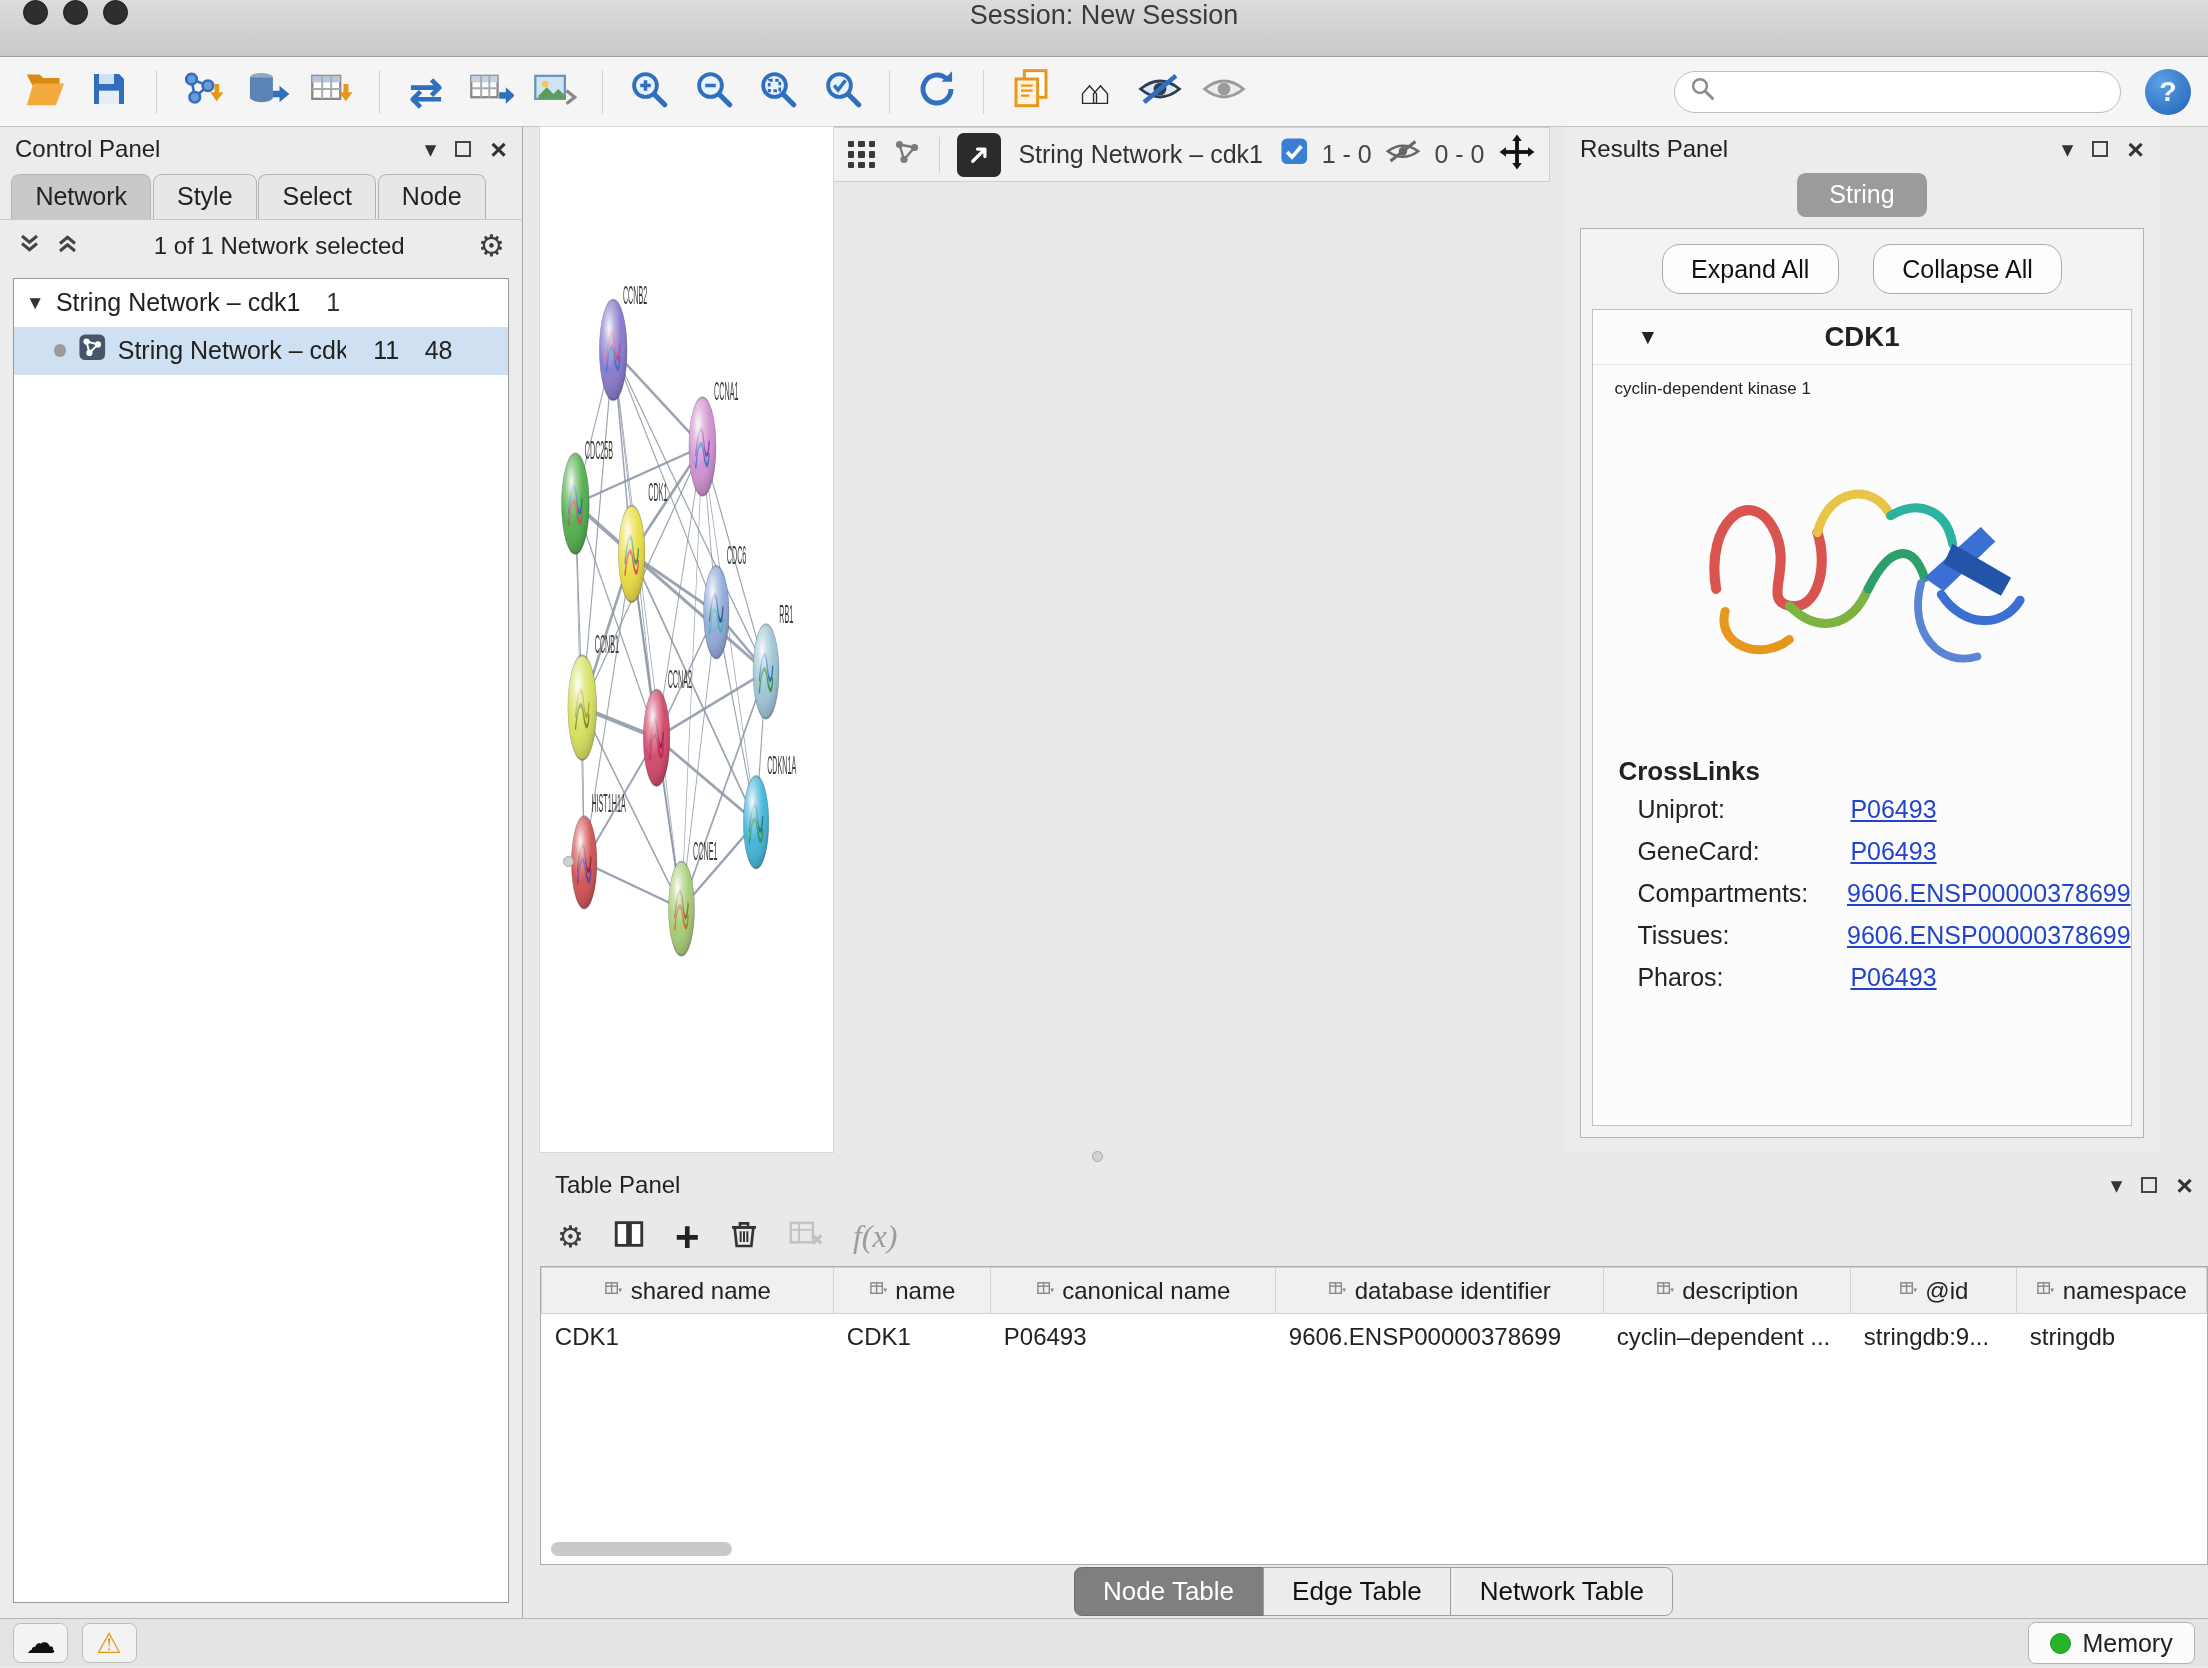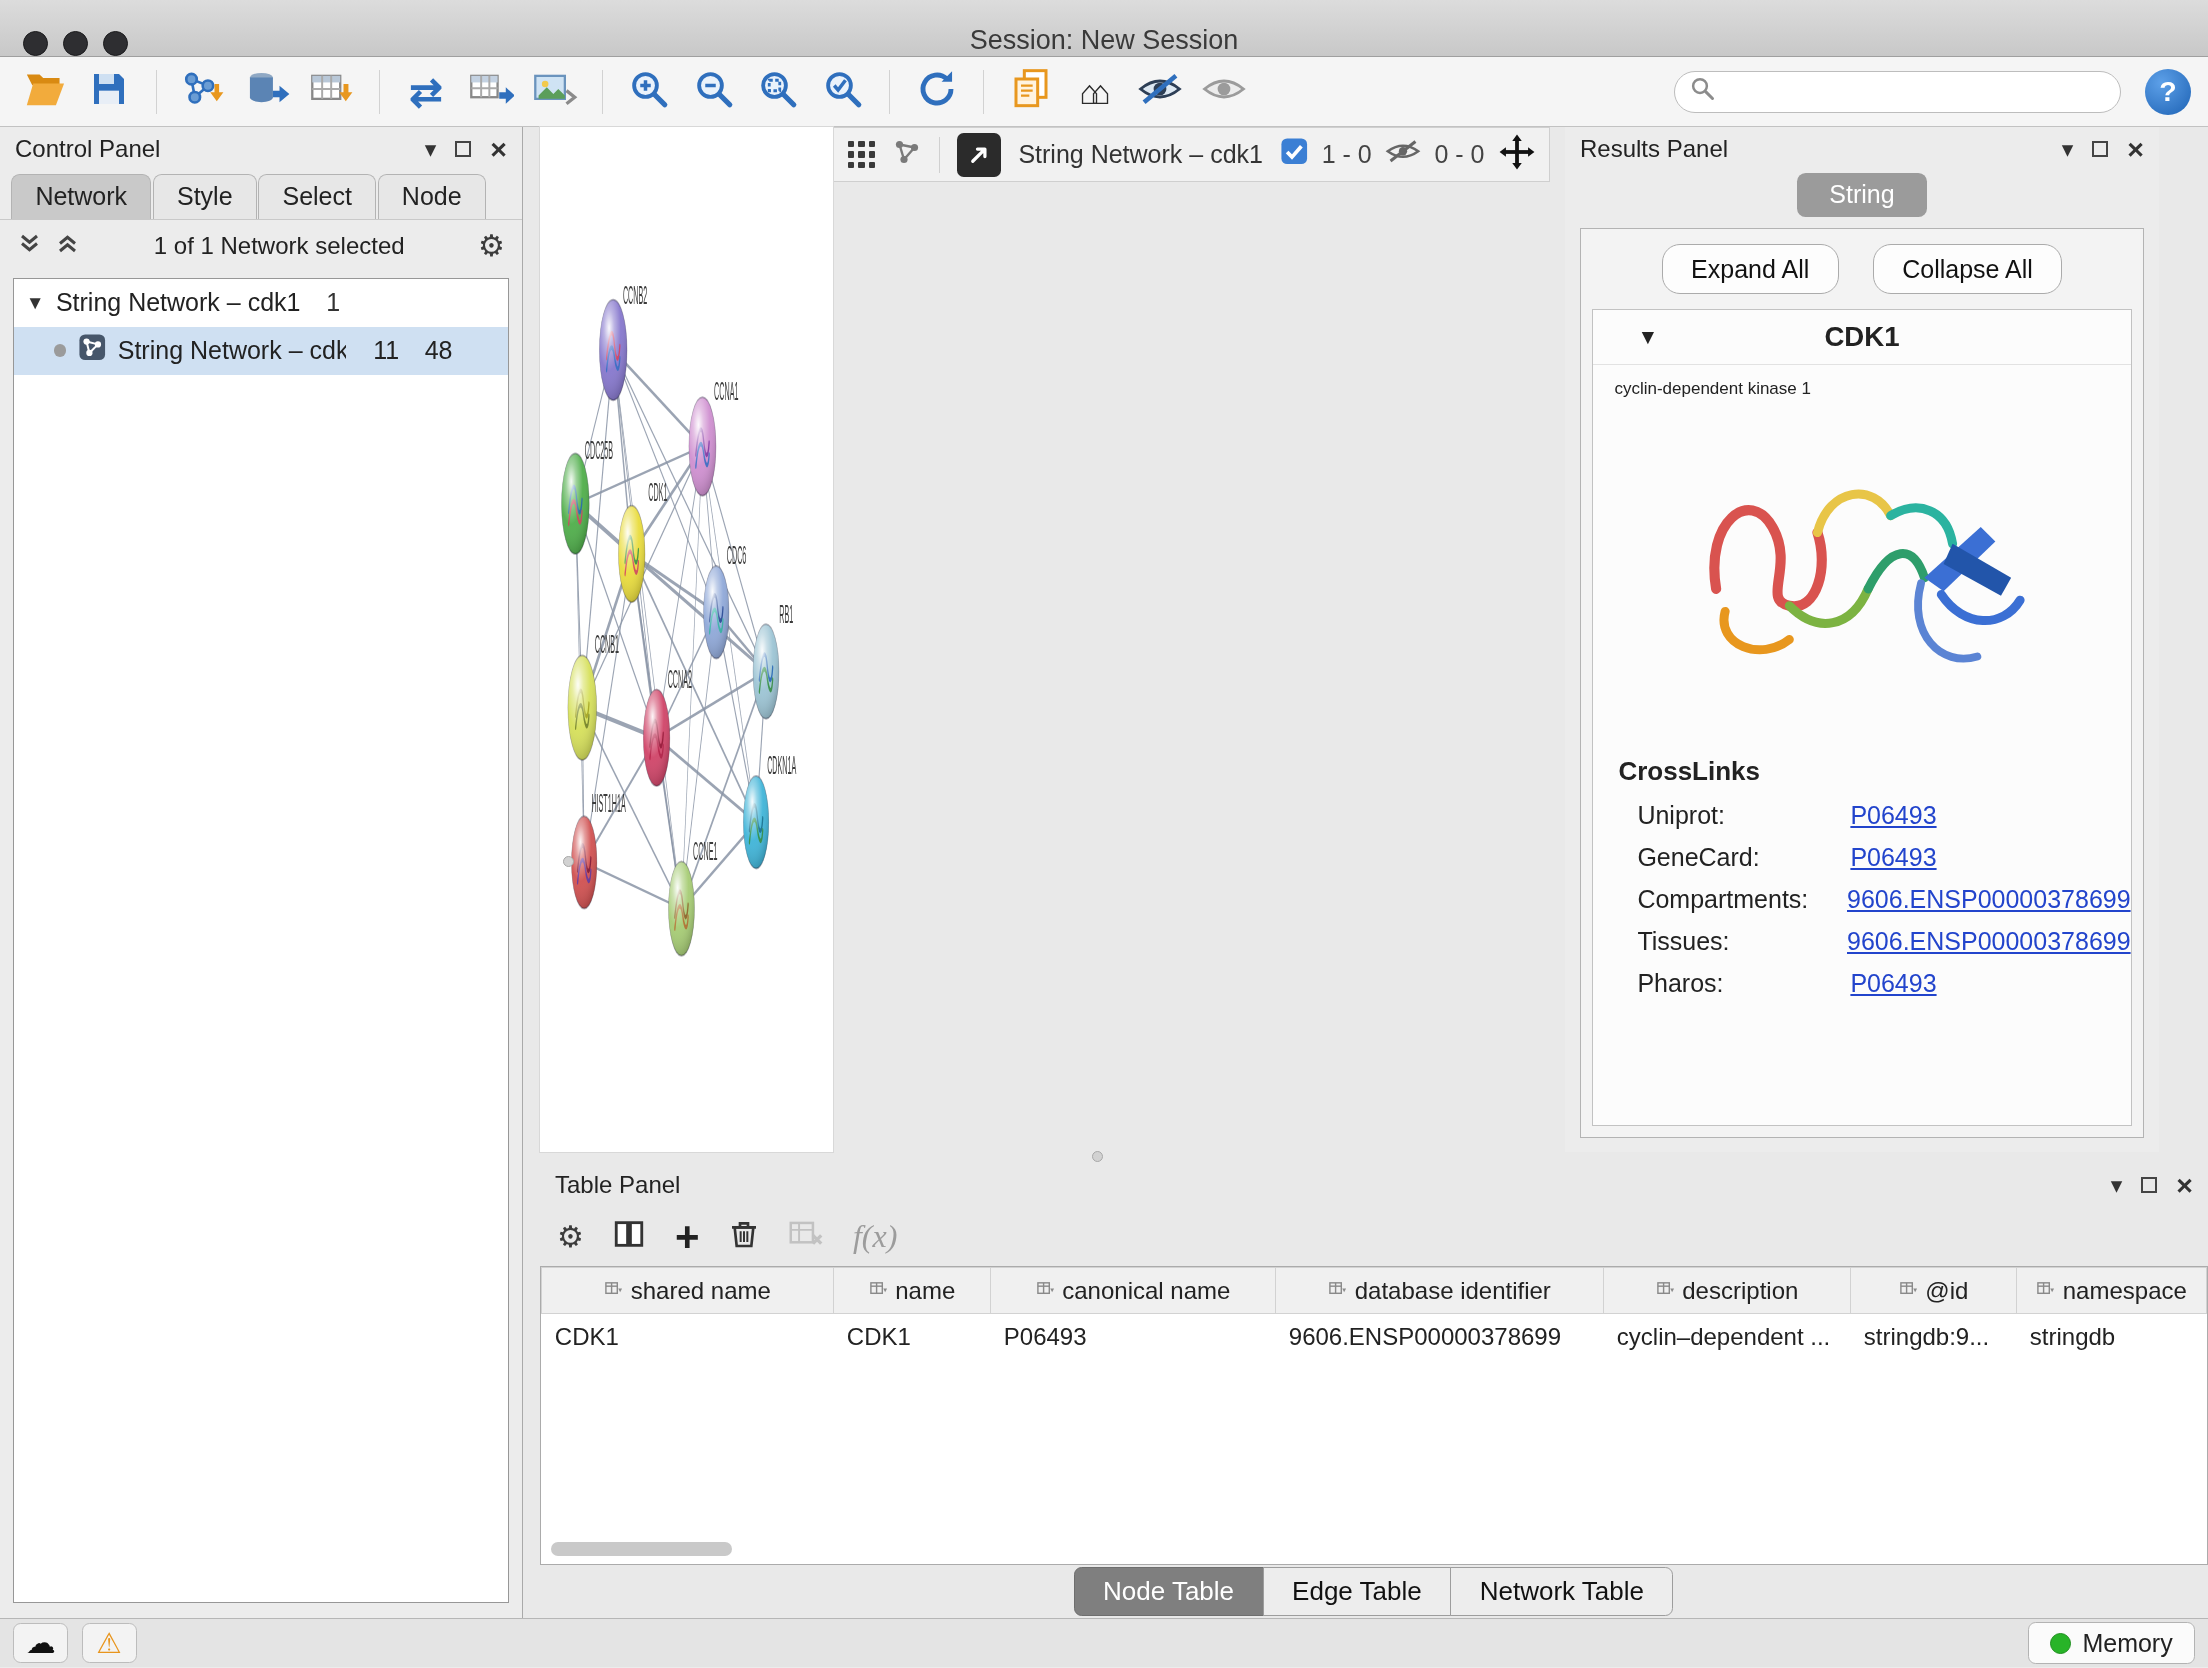--- a/index.html
+++ b/index.html
@@ -8,21 +8,21 @@
     font-family: "Liberation Sans", sans-serif;
     background: #ececec;
     color: #222;
     position: relative;
     font-size: 25px;
   }
   
   .titlebar {
     height: 57px; background: linear-gradient(#dcdcdc,#c8c8c8);
     border-bottom: 1px solid #9f9f9f;
-    display: flex; align-items: flex-end; position: relative;
+    display: flex; align-items: flex-start; position: relative;
   }
   .traffic { position: absolute; left: 23px; display: flex; gap: 15px; }
   .light { width: 25px; height: 25px; border-radius: 50%; background: #2e2e31; border: 1px solid #1b1b1d; }
   .win-title { margin: 0 auto; font-size: 27px; color: #3a3a3a; font-weight: 500; }
   
   .toolbar {
     height: 70px; background: #f5f5f5; border-bottom: 1px solid #c2c2c2;
     display: flex; align-items: center; padding: 0 17px; gap: 9.5px;
   }
   .tbtn { width: 55px; height: 55px; display: flex; align-items: center; justify-content: center; border-radius: 7.6px; }
@@ -95,21 +95,21 @@
   .rp-box { margin: 0 15px 13.3px 15px; border: 1px solid #b3b3b3; background: #f3f3f3; flex: 1; display: flex; flex-direction: column; padding: 15px 11.4px 11.4px; overflow: hidden; }
   .rp-buttons { display: flex; justify-content: center; gap: 34px; margin-bottom: 15px; }
   .rp-btn { background: #fdfdfd; border: 1px solid #ababab; border-radius: 18px; padding: 9.5px 28.5px; font-size: 25px; color: #111; }
   .gene-box { border: 1px solid #c2c2c2; background: #fcfcfc; flex: 1; display: flex; flex-direction: column; overflow: hidden; }
   .gene-header { height: 55px; display: flex; align-items: center; justify-content: center; position: relative; border-bottom: 1px solid #e2e2e2; }
   .gene-caret { position: absolute; left: 44px; font-size: 21px; color: #222; }
   .gene-symbol { font-size: 27.6px; font-weight: bold; }
   .gene-desc { font-size: 17px; padding: 13.3px 21px 3.8px; }
   .protein-wrap { display: flex; justify-content: center; padding: 17px 0 7.6px; }
   .crosslinks-title { font-size: 26px; font-weight: bold; padding: 25px 0 7.6px 25px; }
-  .cl-row { display: flex; align-items: center; padding-left: 44px; height: 42px; font-size: 25px; }
+  .cl-row { display: flex; padding-left: 44px; height: 42px; font-size: 25px; }
   .cl-label { width: 213px; }
   .cl-link { color: #2244cc; text-decoration: underline; }
   
   .h-splitter { height: 11.4px; position: relative; }
   
   .tp { height: 455px; display: flex; flex-direction: column; }
   .tp-toolbar { height: 59px; display: flex; align-items: center; gap: 28.5px; padding: 0 17px; }
   .plus-glyph { font-size: 42px; font-weight: bold; color: #222; line-height: 0.8; }
   .fx-glyph { font-family: "Liberation Serif", serif; font-style: italic; color: #9c9c9c; font-size: 32px; }
   .table-wrap { flex: 1; border: 1px solid #ababab; background: #fff; position: relative; overflow: hidden; margin-right: 0; }

